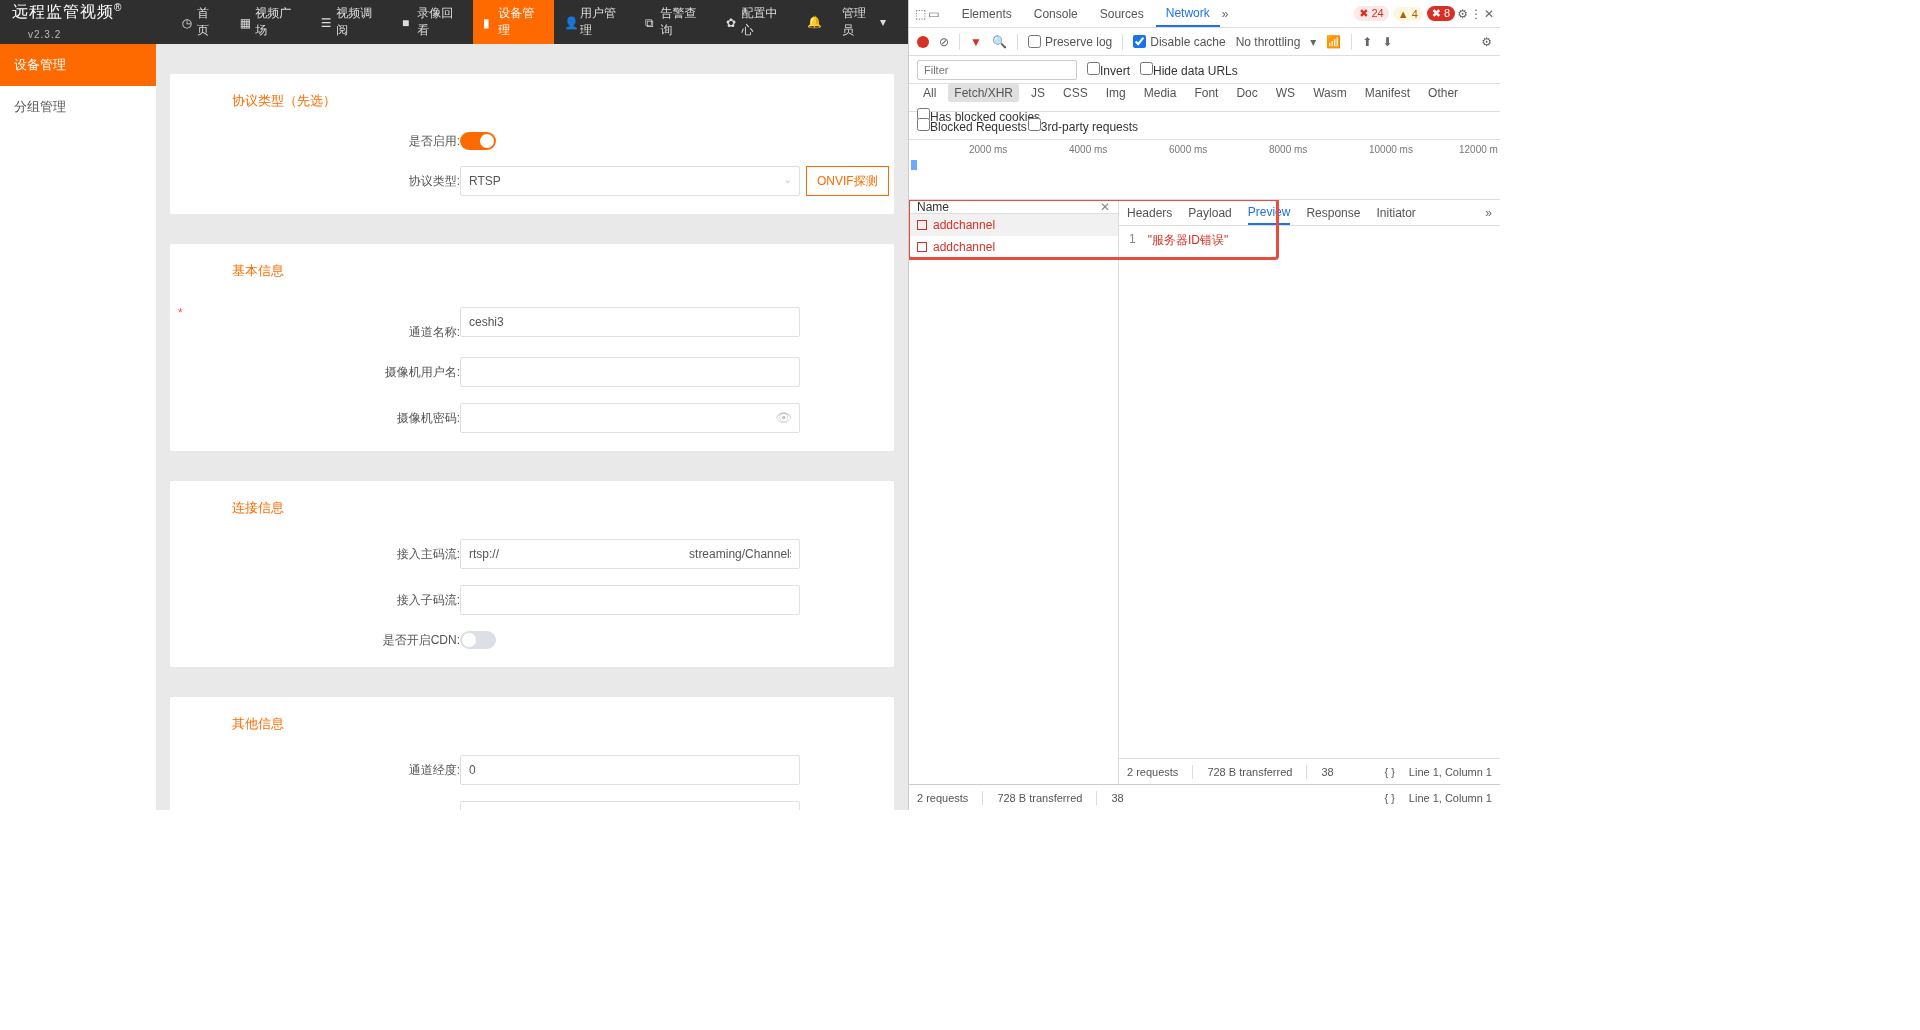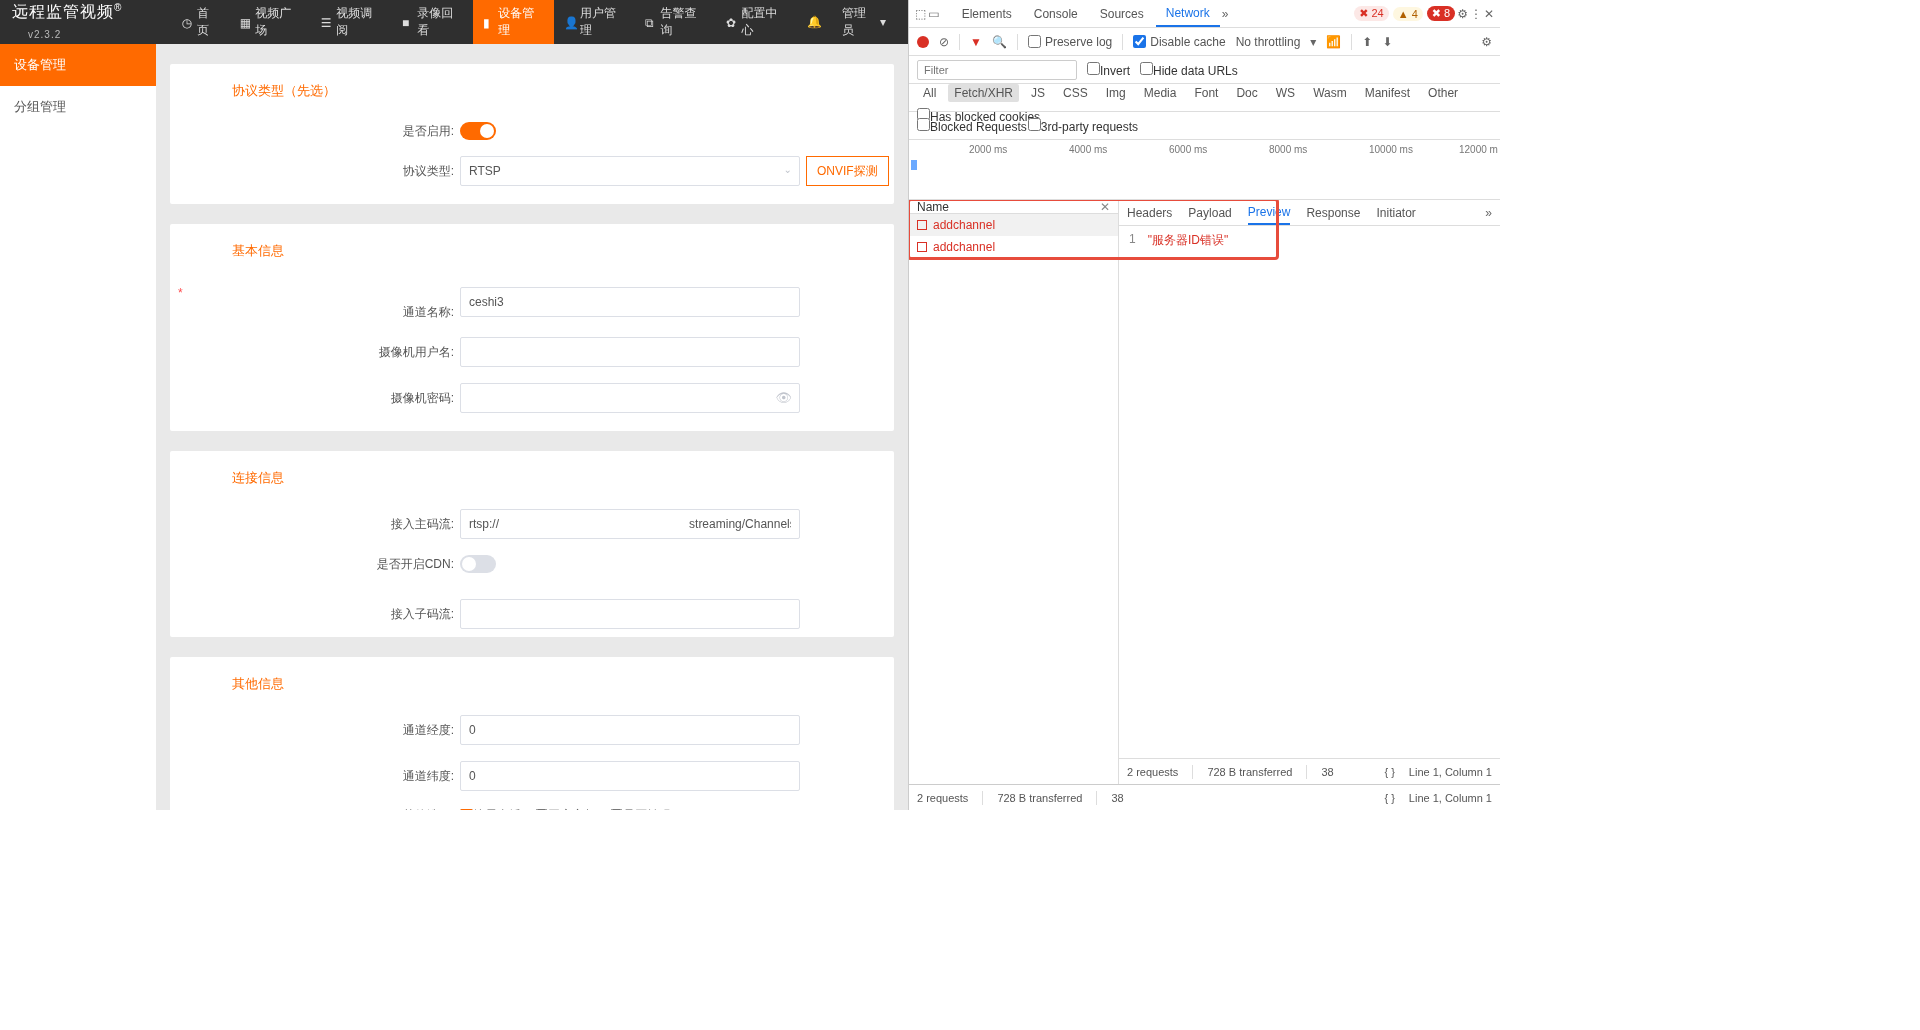--- a/index.html
+++ b/index.html
@@ -12,24 +12,24 @@
 .brand .ver{font-size:10px;color:#bbb;margin-left:16px}
 .topnav{margin-left:auto;display:flex;height:100%}
 .topnav .navitem{display:flex;align-items:center;padding:0 10px;color:#ddd;font-size:12px;cursor:pointer;gap:4px}
 .topnav .navitem.active{background:#ff6a00;color:#fff}
 .topnav .ico{width:12px;height:12px;display:inline-block}
 .appbody{flex:1;display:flex;overflow:hidden}
 .sidebar{width:156px;background:#fff}
 .sidebar .sideitem{padding:12px 14px;font-size:13px;color:#555;cursor:pointer}
 .sidebar .sideitem.active{background:#ff6a00;color:#fff}
 .main{flex:1;overflow:auto;padding:0 14px 30px 14px}
-.panel{background:#fff;margin-top:20px;border-radius:2px}
+.panel{background:#fff;margin-top:30px;border-radius:2px}
 .panel .sec-title{color:#ff6a00;font-size:13px;padding:18px 0 14px 62px}
 .formrow{display:flex;align-items:center;padding:8px 0}
-.formlabel{width:290px;text-align:right;color:#555;font-size:12px;padding-right:6px}
+.formlabel{width:290px;text-align:right;color:#555;font-size:12px;}
 .formlabel .req{color:#ff4d4f;margin-right:2px}
 .formctrl{display:flex;align-items:center;gap:6px}
 .txtinput{width:340px;height:30px;border:1px solid #dcdfe6;border-radius:2px;padding:0 8px;font-size:12px;color:#555}
 .txtinput.sel{background:#fff;position:relative}
 .selwrap{position:relative;width:340px}
 .selwrap .caret{position:absolute;right:8px;top:8px;color:#c0c4cc;font-size:10px}
 .btn-outline{border:1px solid #ff6a00;color:#ff6a00;background:#fff;height:30px;padding:0 10px;font-size:12px;cursor:pointer}
 .switch{width:36px;height:18px;border-radius:10px;background:#ff6a00;position:relative;cursor:pointer}
 .switch::after{content:"";position:absolute;width:14px;height:14px;border-radius:50%;background:#fff;top:2px;right:2px}
 .switch.off{background:#dcdfe6}
@@ -181,30 +181,30 @@
       </div>
 
       <div class="panel">
         <div class="sec-title">连接信息</div>
         <div class="formrow">
           <div class="formlabel">接入主码流:</div>
           <div class="formctrl">
               <input class="txtinput" value="rtsp://                                                         streaming/Channels/2601" style="">
             </div>
         </div>
+        <div class="formrow">
+          <div class="formlabel">接入子码流:</div>
+          <div class="formctrl">
+              <input class="txtinput" style="">
+            </div>
+        </div>
         <div class="formrow" style="padding-bottom:18px">
           <div class="formlabel">是否开启CDN:</div>
           <div class="formctrl">
               <div class="switch off"></div>
-            </div>
-        </div>
-        <div class="formrow">
-          <div class="formlabel">接入子码流:</div>
-          <div class="formctrl">
-              <input class="txtinput" style="">
             </div>
         </div>
       </div>
 
       <div class="panel">
         <div class="sec-title">其他信息</div>
         <div class="formrow">
           <div class="formlabel">通道经度:</div>
           <div class="formctrl">
               <input class="txtinput" value="0" style="">

